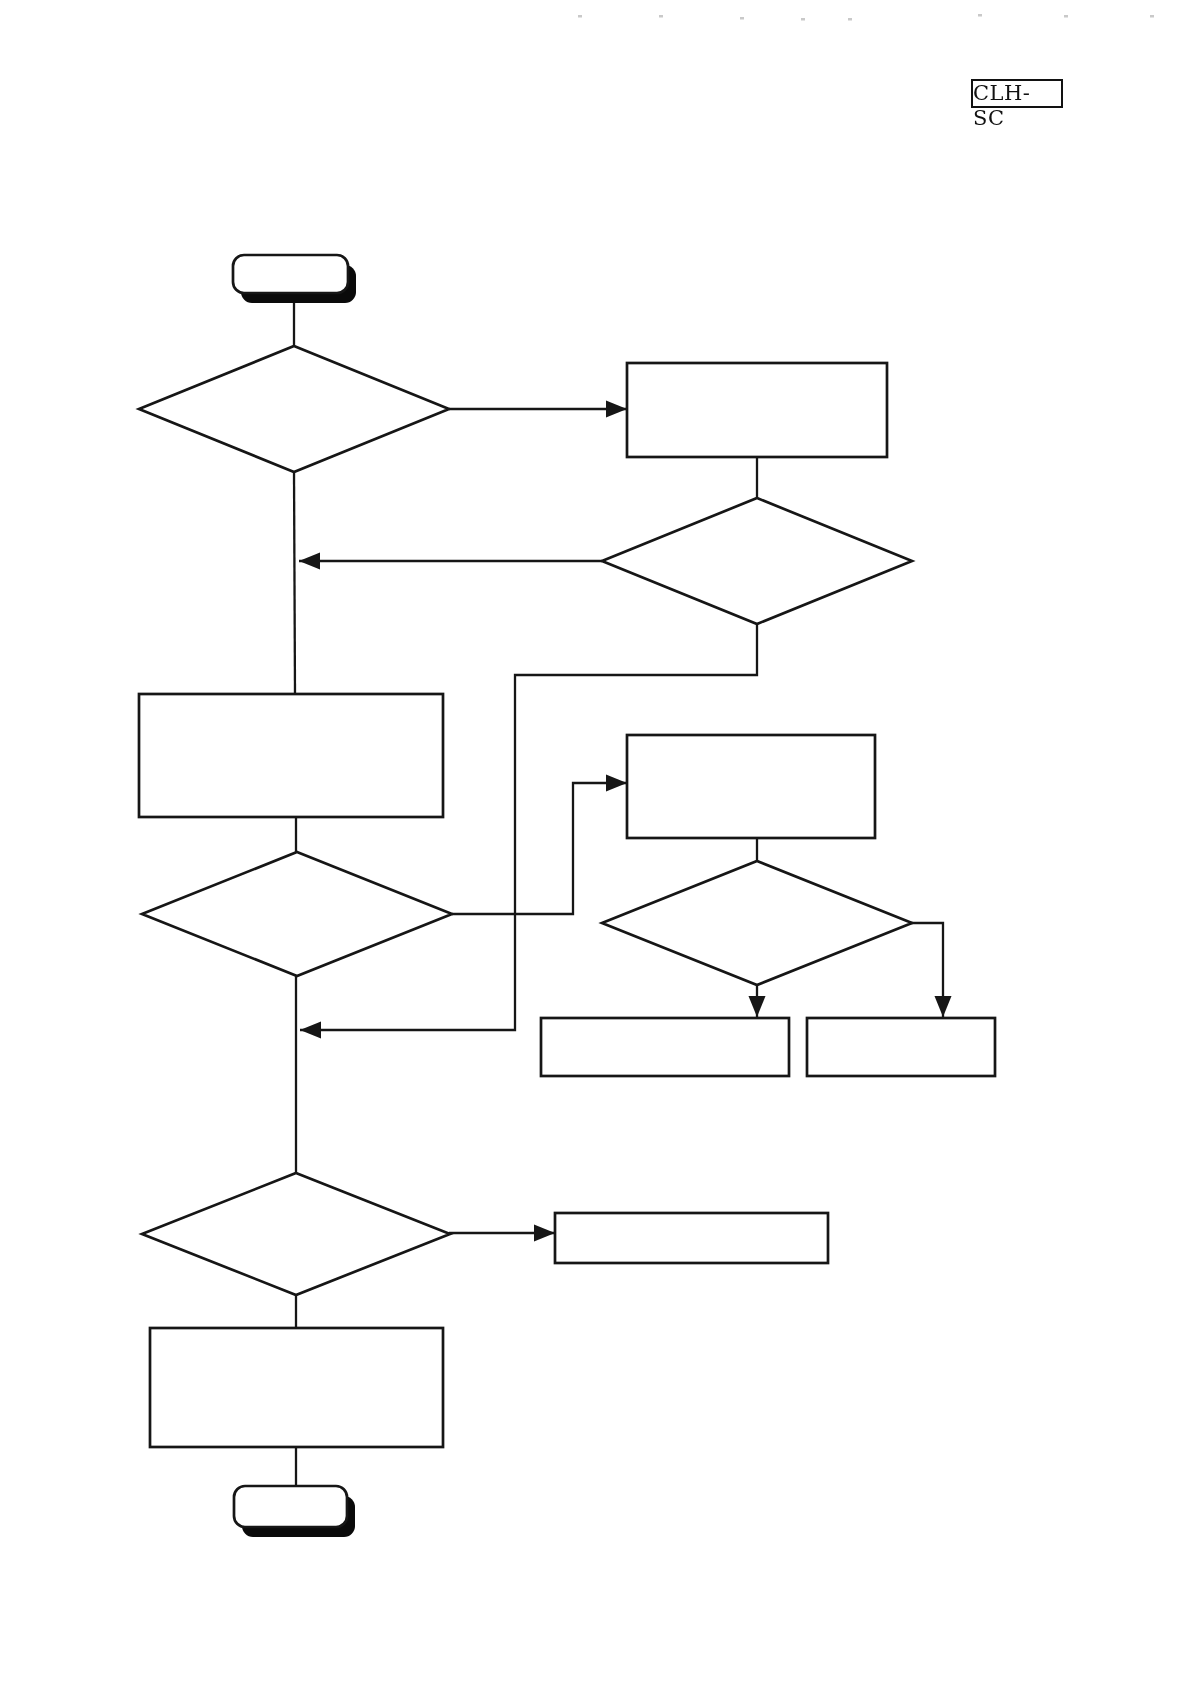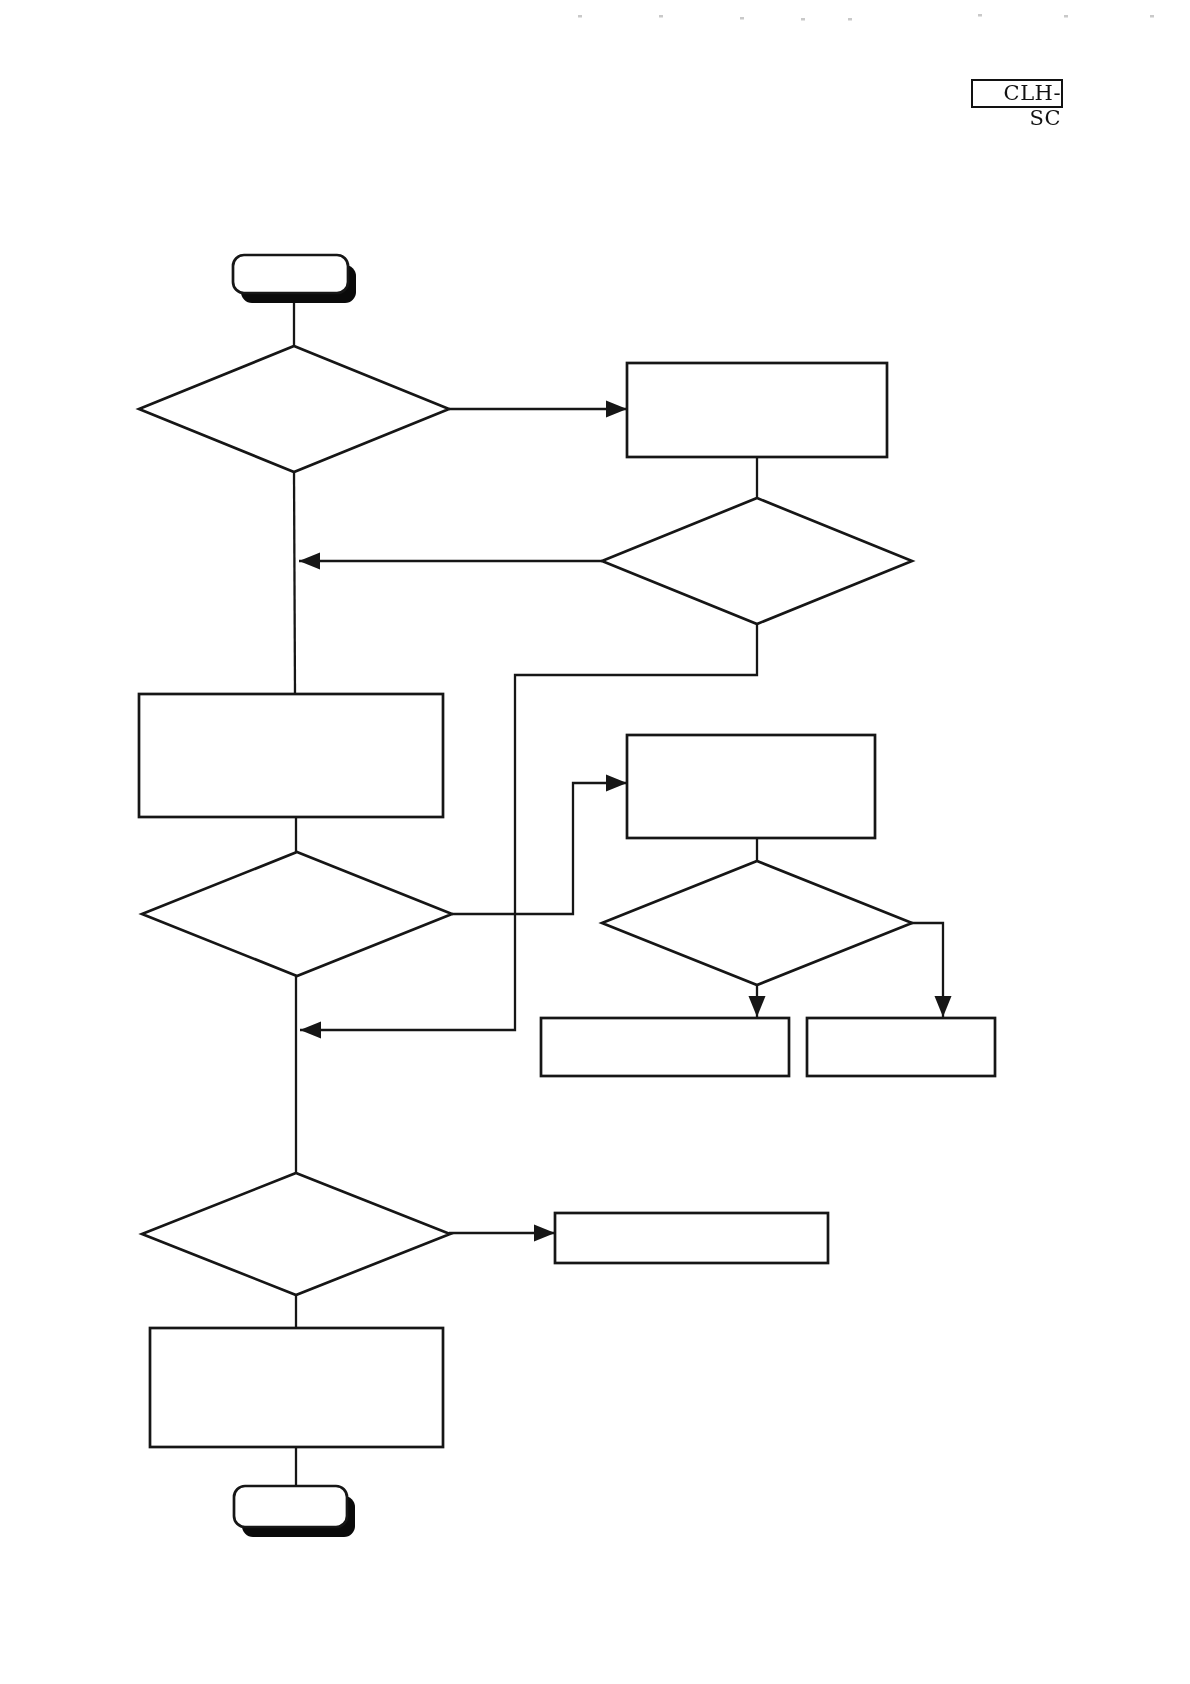--- a/index.html
+++ b/index.html
@@ -30,21 +30,21 @@
   .corner-label {
     position: absolute;
     left: 971px;
     top: 79px;
     width: 88px;
     height: 25px;
     border: 2px solid #121212;
     color: #121212;
     font-size: 21px;
     line-height: 25px;
-    text-align: right;
+    text-align: left;
     letter-spacing: 0.5px;
     background: #ffffff;
     font-family: "DejaVu Serif", "Liberation Serif", serif;
   }
 </style>
 </head>
 <body>
 
 <div class="page">
   <svg class="canvas" viewBox="0 0 1190 1684" xmlns="http://www.w3.org/2000/svg">

